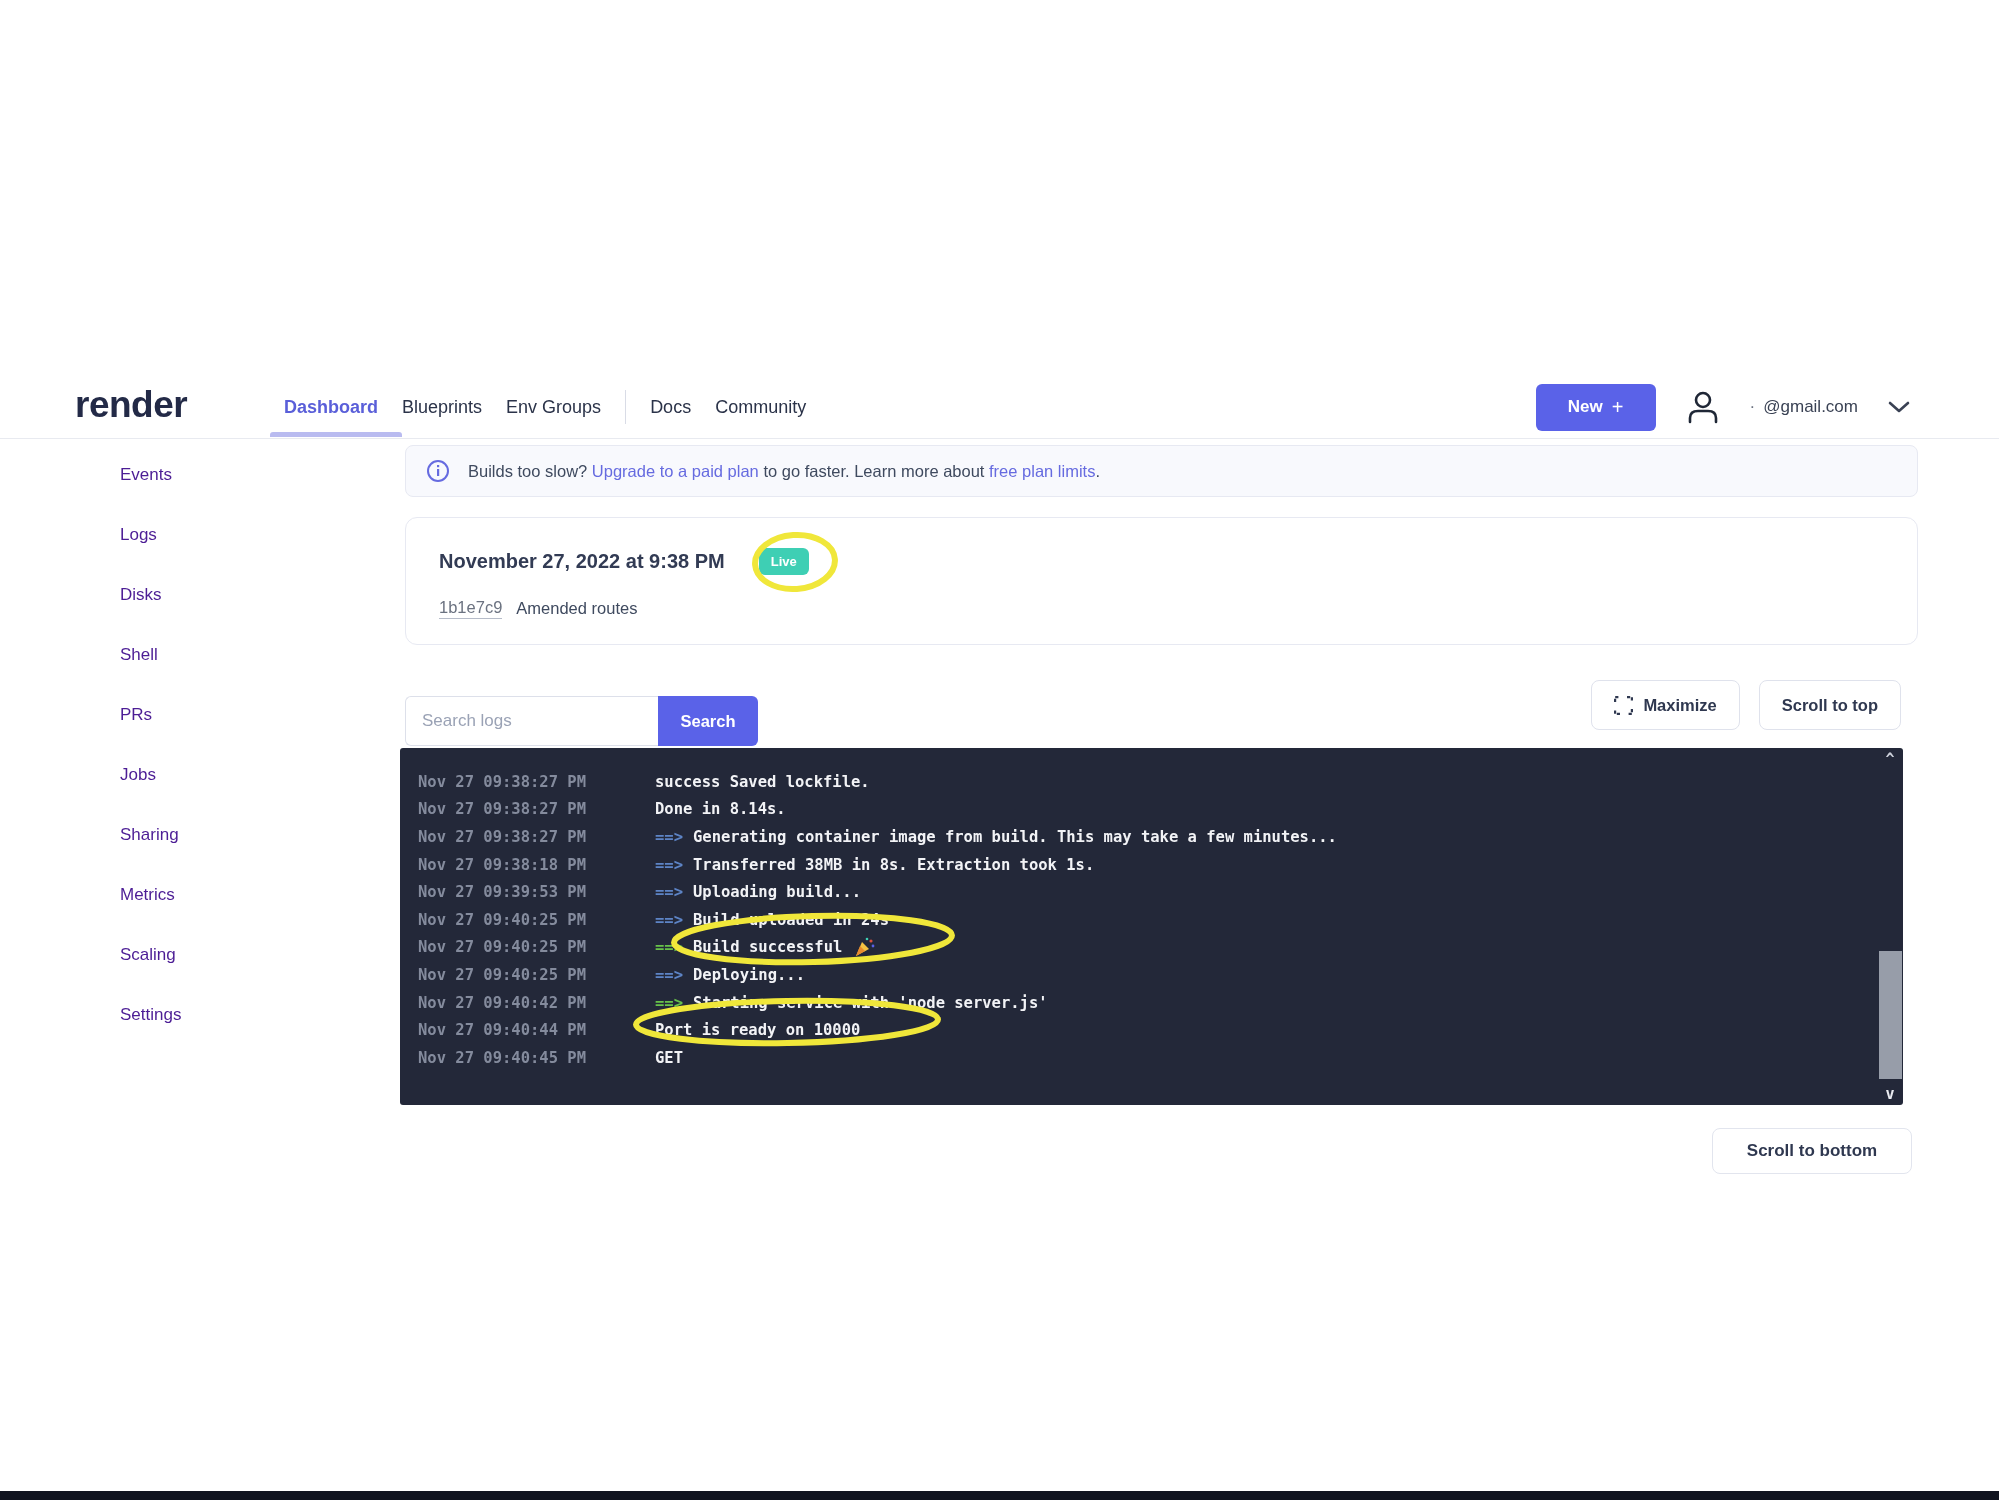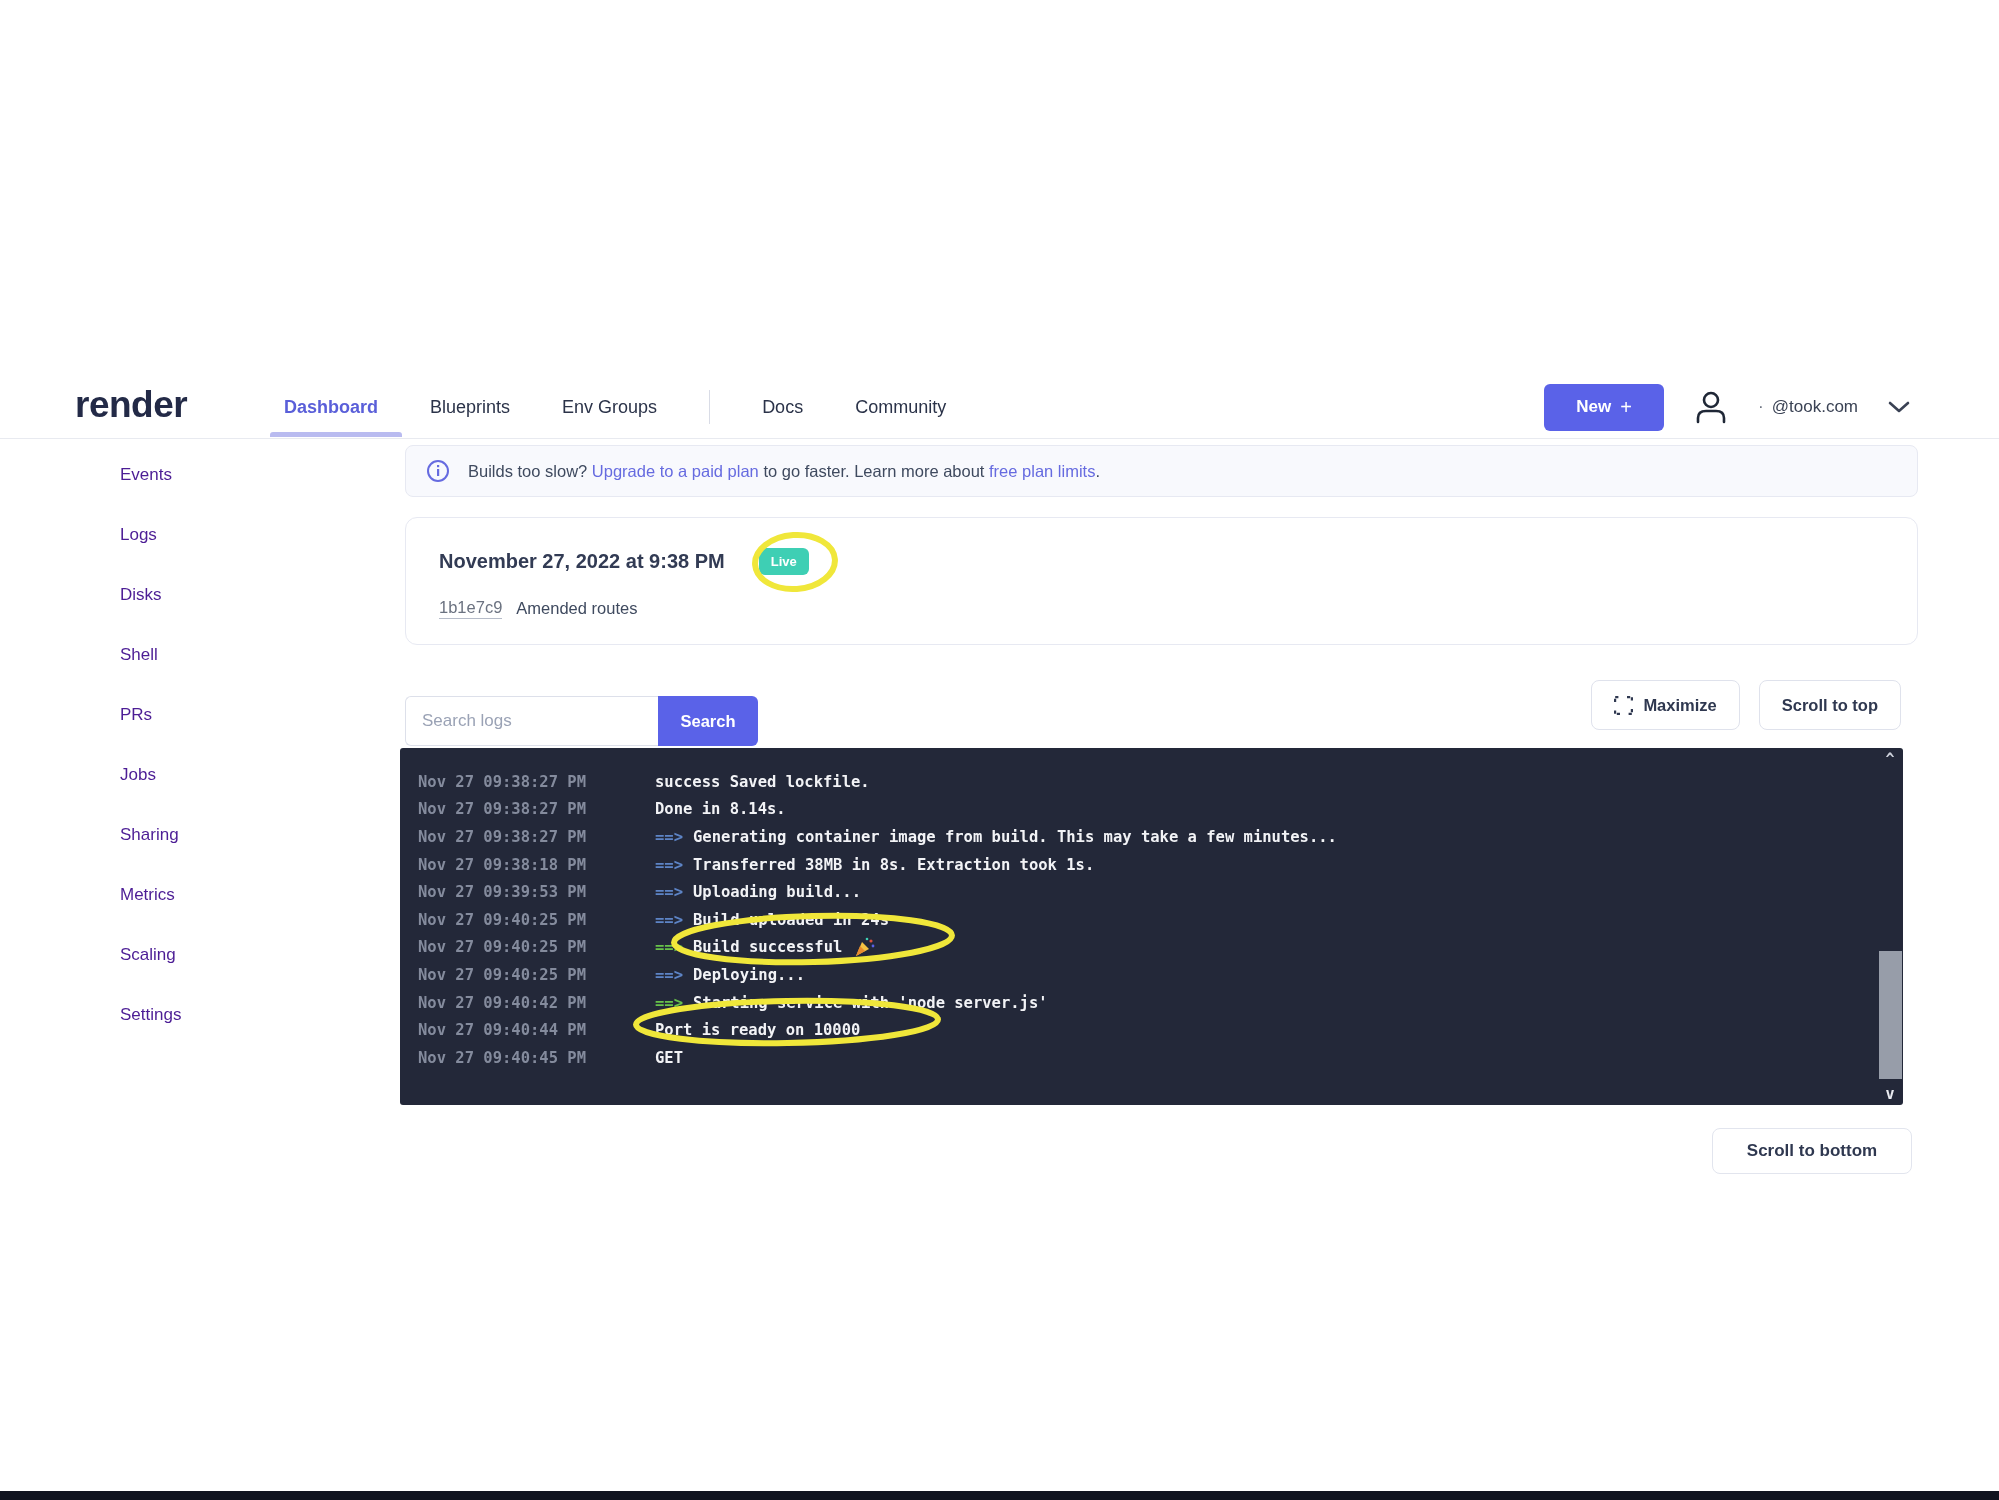--- a/index.html
+++ b/index.html
@@ -14,21 +14,21 @@
   .navbar{
     position:absolute;left:0;top:378px;width:1999px;height:60px;
     background:#fff;border-bottom:1px solid #e8eaf0;
   }
   .logo{
     position:absolute;left:75px;top:6px;
     font-size:37px;font-weight:bold;color:#232a47;letter-spacing:-0.5px;
   }
   .nav-items{
     position:absolute;left:284px;top:0;height:58px;
-    display:flex;align-items:center;gap:52px;
+    display:flex;align-items:center;gap:24px;
   }
   .nav-item{font-size:18px;color:#2b3349;cursor:pointer;white-space:nowrap;}
   .nav-item.active{color:#5a5fd9;font-weight:bold;}
   .nav-divider{width:1px;height:34px;background:#d9dce6;}
   .active-underline{
     position:absolute;left:270px;top:54px;width:132px;height:5px;
     background:#b9bbf0;border-radius:3px 3px 0 0;
   }
   .nav-right{
     position:absolute;right:89px;top:0;height:58px;
@@ -152,21 +152,21 @@
       <span class="new-plus">+</span>
     </button>
     <span class="icon">
       <svg width="34" height="36" viewBox="0 0 34 36">
         <circle cx="17" cy="11" r="7" fill="none" stroke="#1f2736" stroke-width="2.6"></circle>
         <path d="M4 33 L4 29 Q4 22 12 22 L22 22 Q30 22 30 29 L30 33" fill="none" stroke="#1f2736" stroke-width="2.6" stroke-linecap="round"></path>
       </svg>
     </span>
     <span class="account-email">
       <span class="account-dot">·</span>
-      <span>@took.com</span>
+      <span>@gmail.com</span>
     </span>
     <span class="icon">
       <svg width="22" height="14" viewBox="0 0 22 14">
         <polyline points="2,3 11,11 20,3" fill="none" stroke="#3a4254" stroke-width="2.6" stroke-linecap="round" stroke-linejoin="round"></polyline>
       </svg>
     </span>
   </div>
 </div>
 
 <div class="sidebar">

